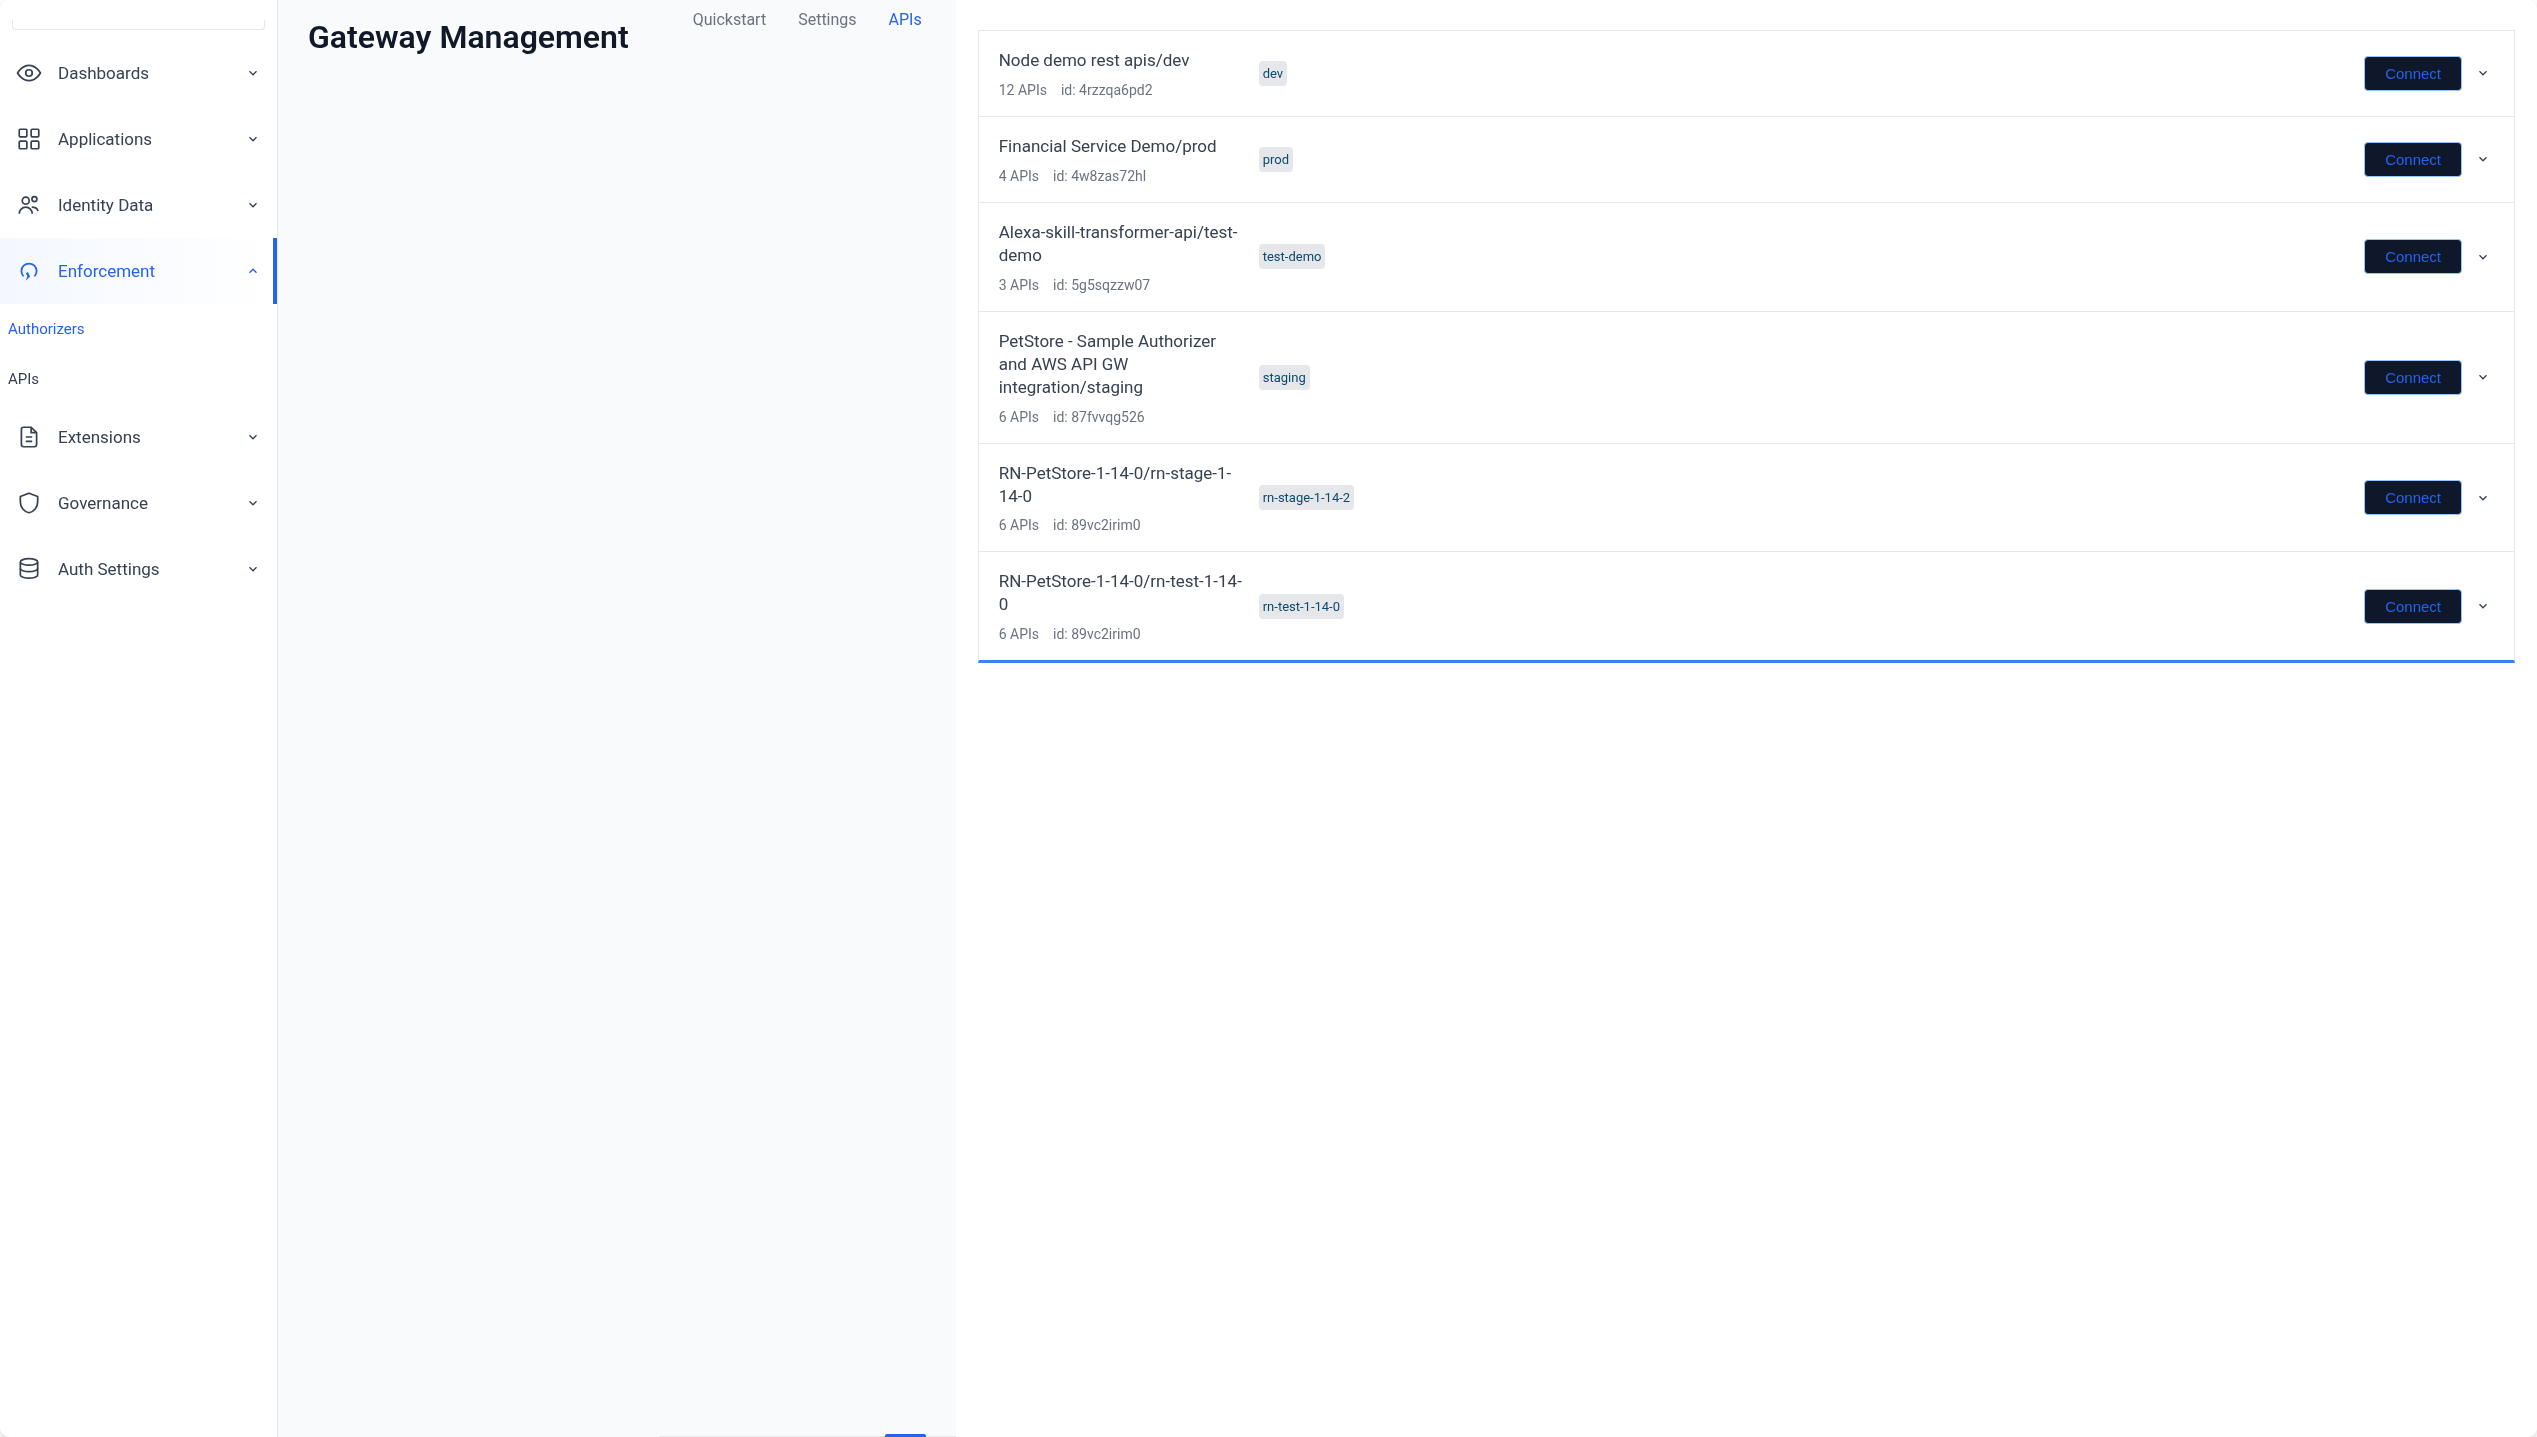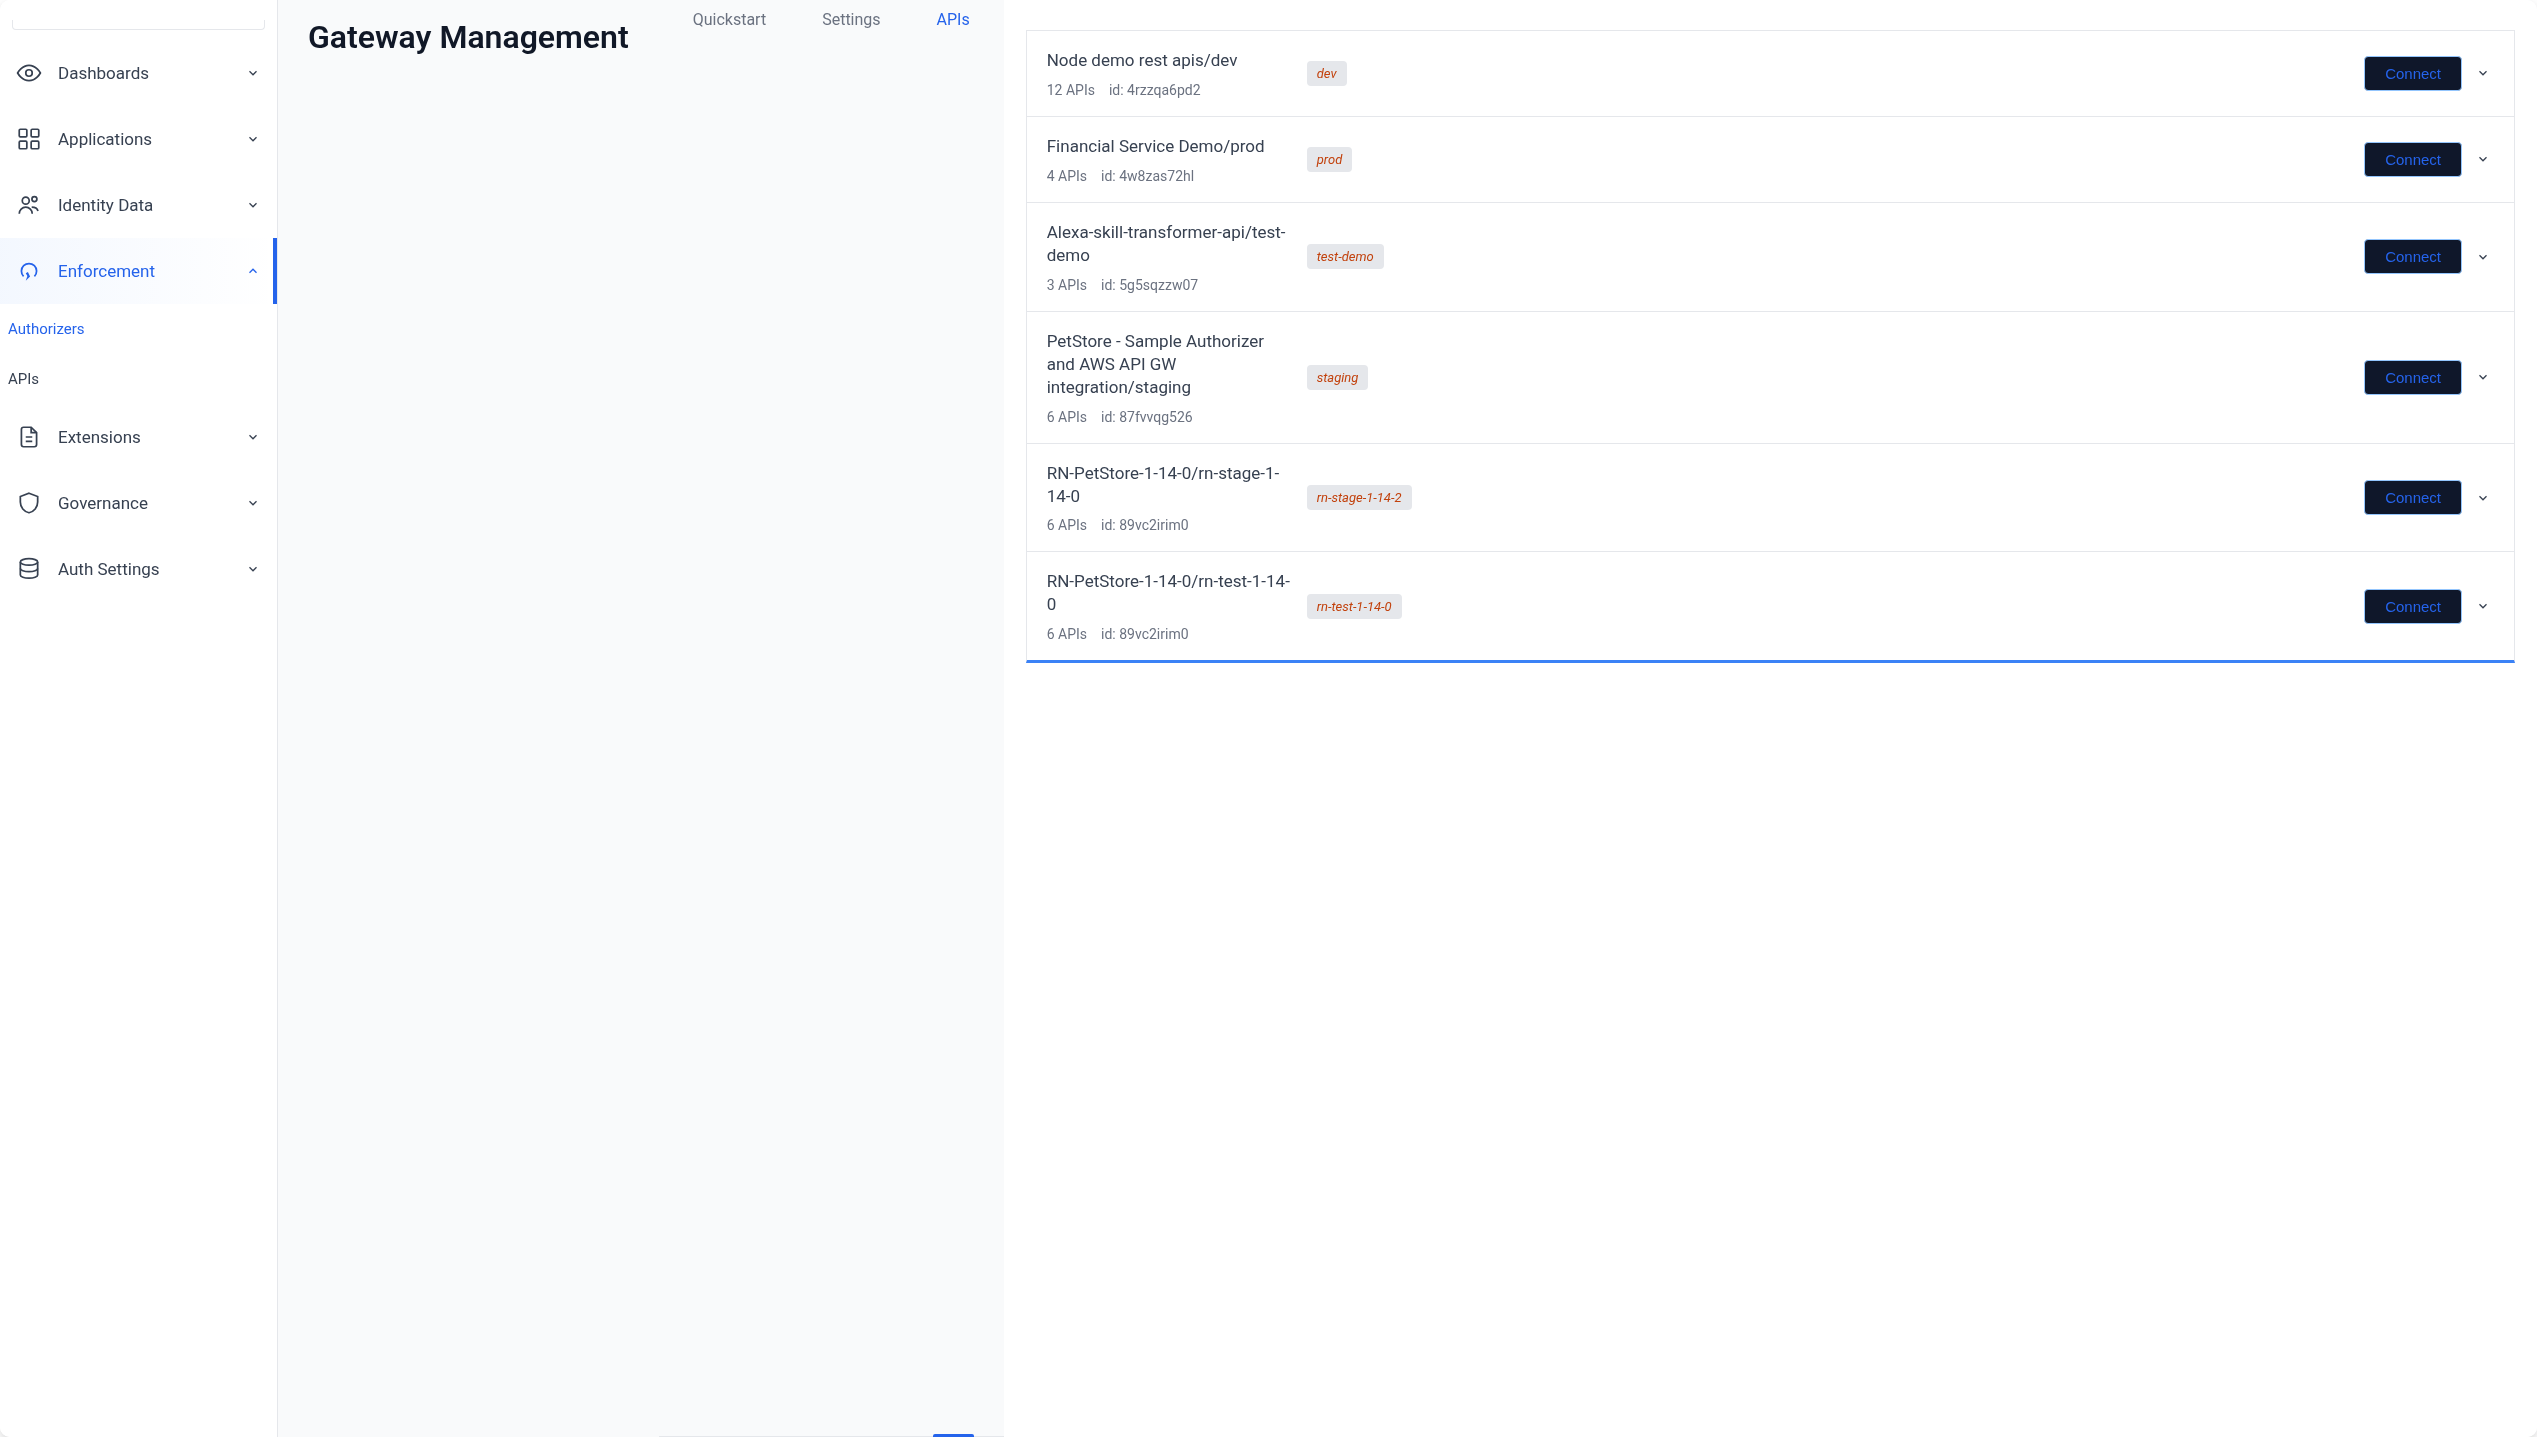--- a/index.html
+++ b/index.html
@@ -80,21 +80,21 @@
   .page-title {
     font-size: 32px;
     font-weight: 600;
     padding: 18px 30px 40px 30px;
     color:#111827;
   }
   .tabs {
     display:flex;
     padding: 0 30px;
     border-bottom: 1px solid #e5e7eb;
-    gap: 48px;
+    gap: 24px;
   }
   .tab {
     padding: 10px 4px 14px 4px;
     font-size:16px;
     color:#6b7280;
     cursor:pointer;
     position:relative;
   }
   .tab.active {
     color:#2563eb;
@@ -131,26 +131,25 @@
     display:flex; gap:14px; font-size:14px; color:#6b7280;
   }
   .row .badge-wrap {
     flex:1;
     display:flex;
     align-items:center;
   }
   .badge {
     display:inline-block;
     background:#e5e7eb;
-    color:#c2410c;
+    color:#0c4a6e;
     font-size:13px;
-    padding:5px 10px;
+    padding:5px 4px;
     border-radius:4px;
     white-space:nowrap;
-    font-style:italic;
   }
   .row .actions {
     display:flex; align-items:center; gap:10px;
   }
   .btn {
     border:1px solid #93c5fd;
     color:#2563eb;
     background:#0f172a;
     padding:8px 20px;
     border-radius:4px;

